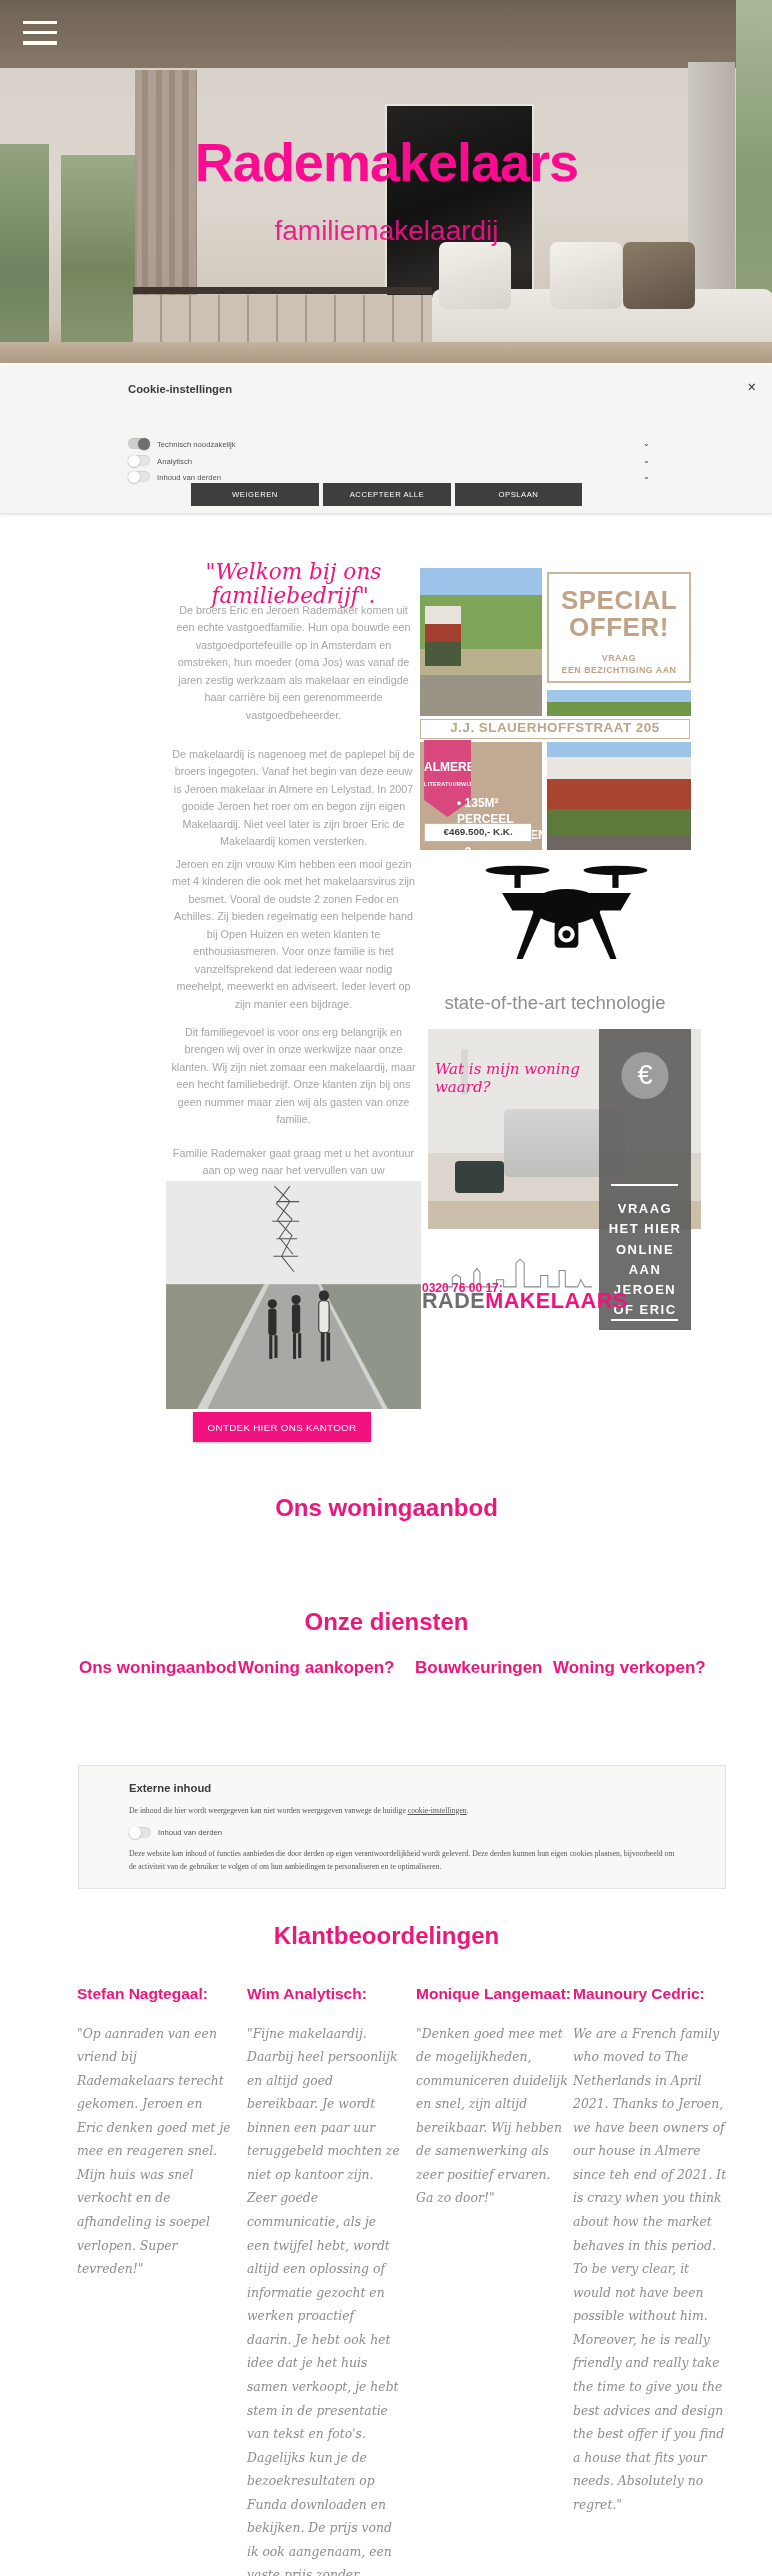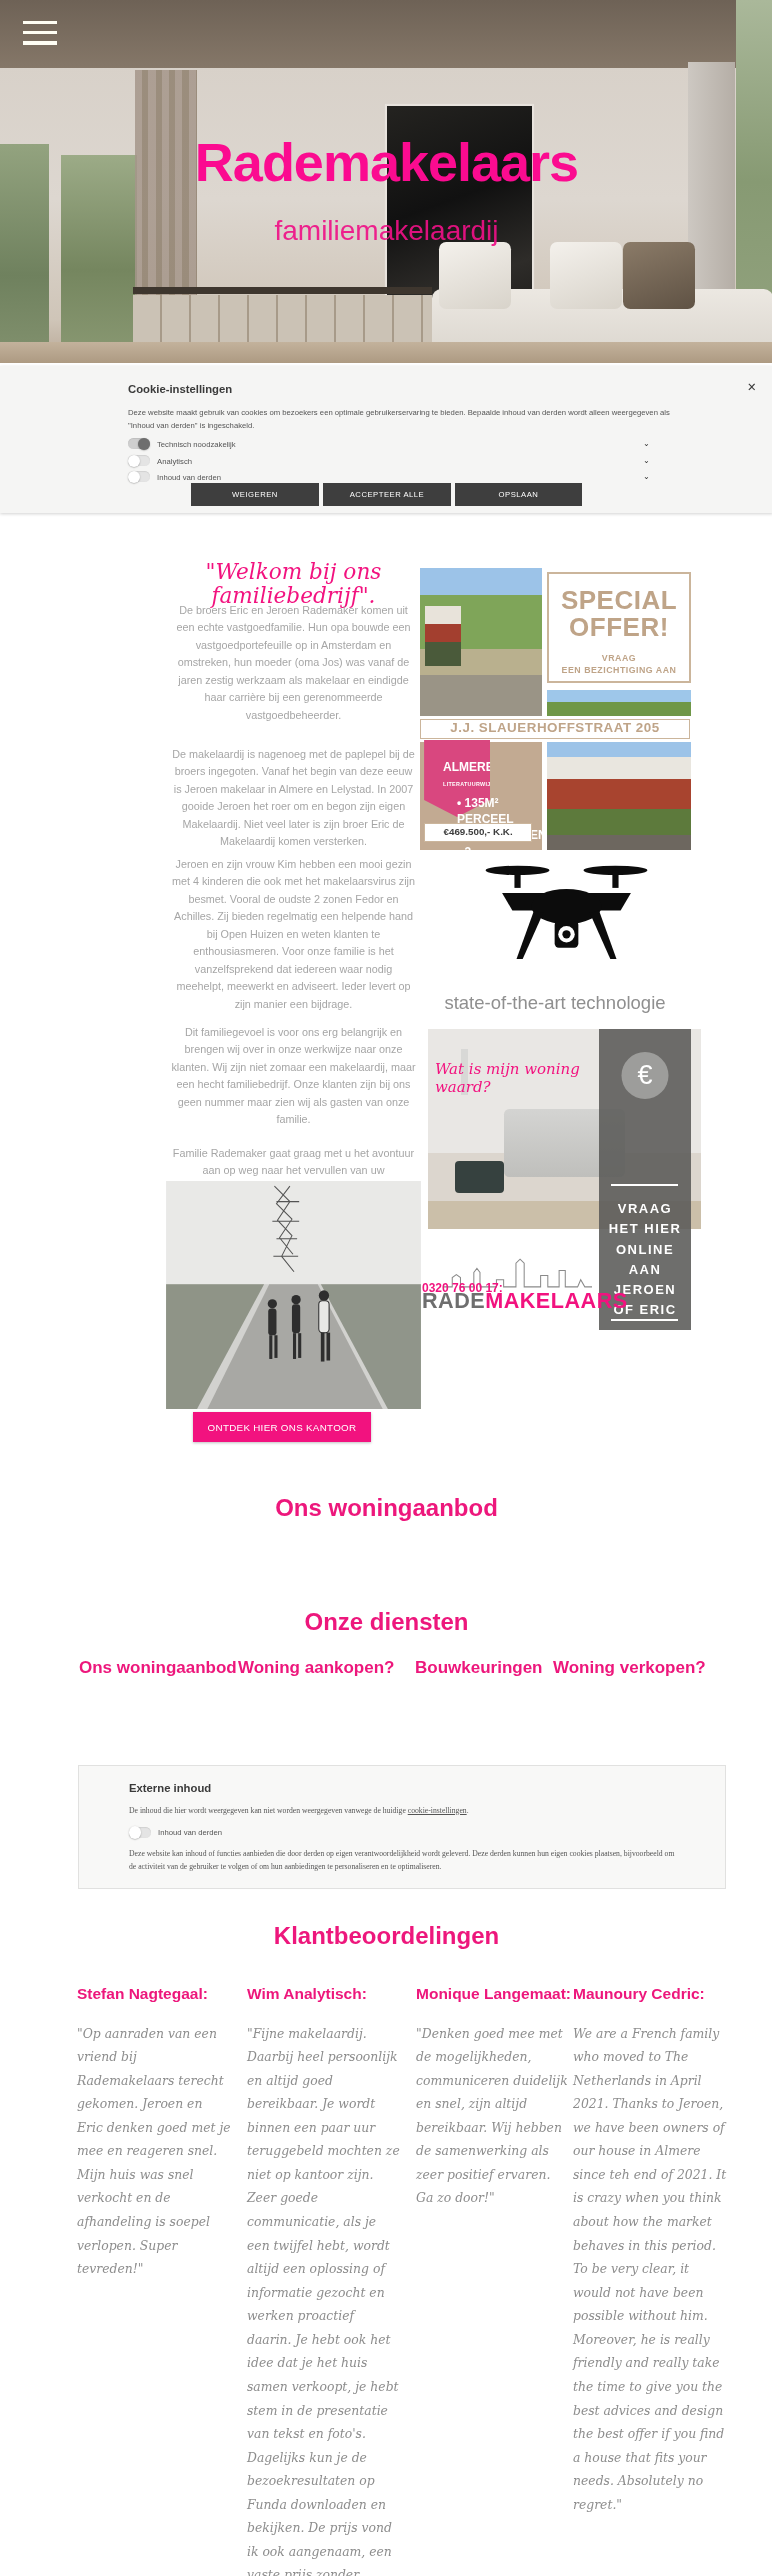--- a/index.html
+++ b/index.html
@@ -54,21 +54,21 @@
   .ph-street{left:420px;top:568px;width:122px;height:148px;background:
       linear-gradient(180deg,#9cc3e8 0 18%,#7fa559 18% 55%,#b9b08e 55% 72%,#9a9486 72% 100%);}
   .ph-street i{position:absolute;left:5.2px;top:26%;width:36px;height:40%;background:linear-gradient(180deg,#e8e3da 0 30%,#a33f2f 30% 60%,#4a5a3a 60% 100%);}
   .offer-box{left:547px;top:572px;width:144px;height:111px;background:#fff;border:2.1px solid #cbb59b;box-sizing:border-box;text-align:center;}
   .offer-box .t1{margin-top:13.4px;font-size:26px;line-height:1.04;font-weight:bold;color:#bfa488;letter-spacing:0.5px;}
   .offer-box .t2{margin-top:11.3px;font-size:8.8px;font-weight:bold;color:#bfa488;letter-spacing:0.5px;line-height:1.35;}
   .tree-strip{left:547px;top:690px;width:144px;height:26px;background:linear-gradient(180deg,#9ec7ea 0 45%,#6f9747 45% 100%);}
   .addr-banner{left:420px;top:719px;width:270px;height:19.6px;background:#fff;border:1.5px solid #cbb59b;box-sizing:border-box;text-align:center;line-height:16.5px;font-size:13.4px;font-weight:bold;color:#bfa488;letter-spacing:0.5px;}
   .tan-block{left:420px;top:742px;width:122px;height:108px;background:#c2aa92;}
   .ribbon{position:absolute;left:4.1px;top:-2.1px;width:47px;height:77px;background:#d9477f;
-          clip-path:polygon(0 0,100% 0,100% 78%,50% 100%,0 78%);text-align:center;padding-left:19px;}
+          clip-path:polygon(0 0,100% 0,100% 78%,50% 100%,0 78%);text-align:center;}
   .ribbon .c1{margin-top:19.6px;color:#fff;font-weight:bold;font-size:12px;}
   .ribbon .c2{margin-top:7.2px;color:#fff;font-weight:bold;font-size:5.4px;letter-spacing:0.3px;}
   .feat{position:absolute;left:37px;top:53px;color:#fff;font-weight:bold;font-size:12px;line-height:1.35;}
   .feat div::before{content:"• ";}
   .price-box{position:absolute;left:4.1px;top:81px;width:108px;height:18.5px;background:#fff;border:1px solid #cbb59b;box-sizing:border-box;text-align:center;line-height:16px;font-size:9.8px;font-weight:bold;color:#3d3d3d;}
   .ph-house{left:547px;top:742px;width:144px;height:108px;background:
       linear-gradient(180deg,#9cc3e8 0 14%,#e9e6df 14% 34%,#a8442f 34% 62%,#5d7a3c 62% 86%,#6d675f 86% 100%);}
   .drone{left:466px;top:861px;width:201px;height:111px;}
   .tech{left:420px;top:992px;width:270px;text-align:center;font-size:18.5px;font-weight:300;color:#8f8f8f;}
 
@@ -135,21 +135,20 @@
         <span></span>
         <span></span>
     </button>
     <div class="abs hero-title">Rademakelaars</div>
     <div class="abs hero-sub">familiemakelaardij</div>
   </div>
 
   <div class="abs cookie">
     <h3>Cookie-instellingen</h3>
     <button class="close">✕</button>
-    <div class="desc">Deze website maakt gebruik van cookies om bezoekers een optimale gebruikerservaring te bieden. Bepaalde inhoud van derden wordt alleen weergegeven als "Inhoud van derden" is ingeschakeld.</div>
 
     <div class="trow" style="top:72px;">
       <span class="pill on">
           <span class="knob"></span>
         </span>
       <span class="lbl">Technisch noodzakelijk</span>
       <span class="chev">⌄</span>
     </div>
     <div class="trow" style="top:89px;">
       <span class="pill">

